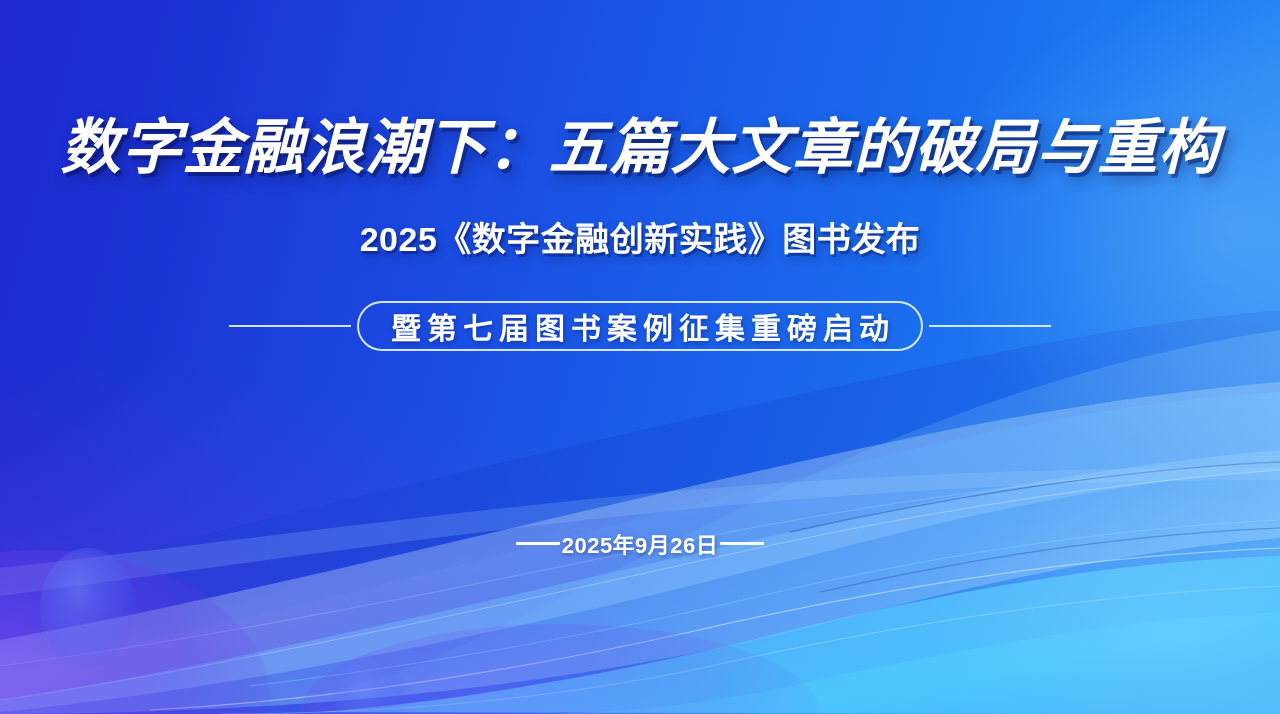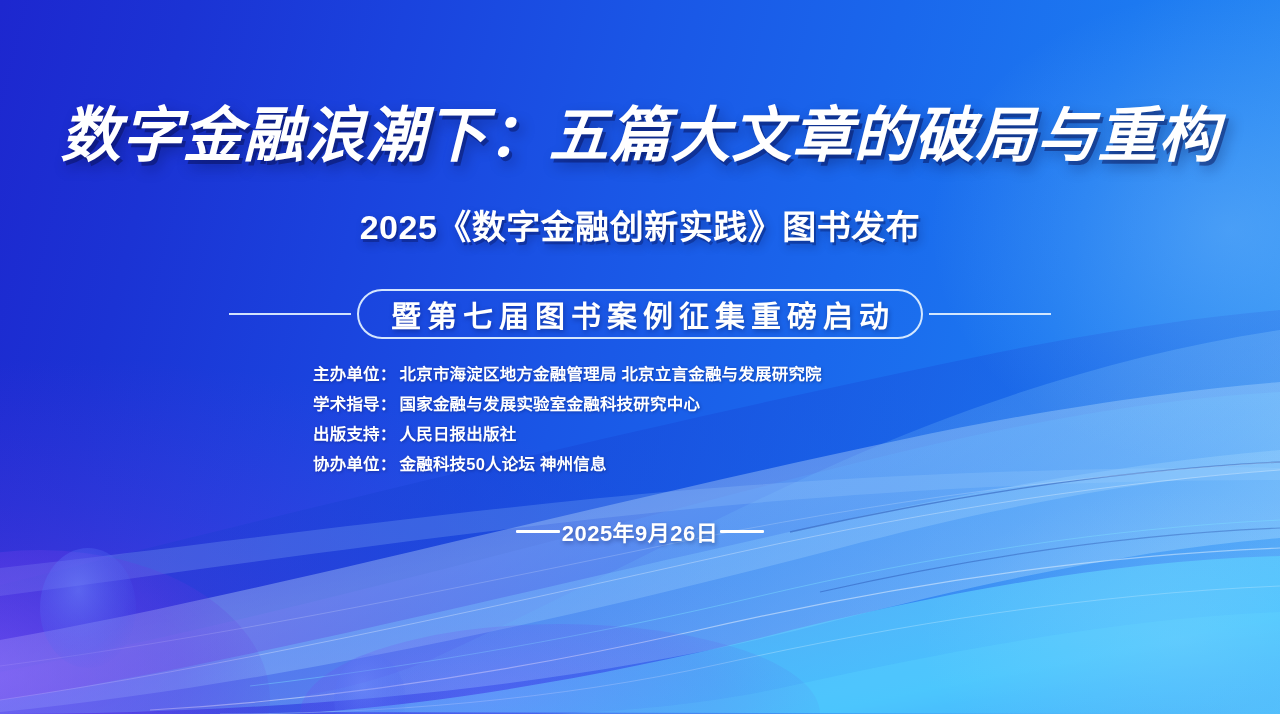--- a/index.html
+++ b/index.html
@@ -36,20 +36,21 @@
     inset: 0;
     pointer-events: none;
   }
   .bg-art svg { display: block; width: 100%; height: 100%; }
 
   
   .content {
     position: absolute;
     inset: 0;
     z-index: 3;
+    margin-top: 12px;
   }
 
   .main-title {
     position: absolute;
     top: 104px;
     left: 0;
     width: 100%;
     text-align: center;
     color: #ffffff;
     font-family: "DejaVu Serif", "Liberation Serif", serif;
@@ -249,34 +250,20 @@
     <div class="main-title">数字金融浪潮下：五篇大文章的破局与重构</div>
 
     <div class="sub-title">2025《数字金融创新实践》图书发布</div>
 
     <div class="pill-row">
       <span class="rule"></span>
       <span class="pill">暨第七届图书案例征集重磅启动</span>
       <span class="rule"></span>
     </div>
 
-    <div class="credits">
-      <div class="credit-line">
-        <span class="credit-label">主办单位：</span><span>北京市海淀区地方金融管理局  北京立言金融与发展研究院</span>
-      </div>
-      <div class="credit-line">
-        <span class="credit-label">学术指导：</span><span>国家金融与发展实验室金融科技研究中心</span>
-      </div>
-      <div class="credit-line">
-        <span class="credit-label">出版支持：</span><span>人民日报出版社</span>
-      </div>
-      <div class="credit-line">
-        <span class="credit-label">协办单位：</span><span>金融科技50人论坛  神州信息</span>
-      </div>
-    </div>
 
     <div class="date-row">
       <span class="date-dash"></span>
       <span class="date-text">2025年9月26日</span>
       <span class="date-dash"></span>
     </div>
 
   </div>
 </div>
 

